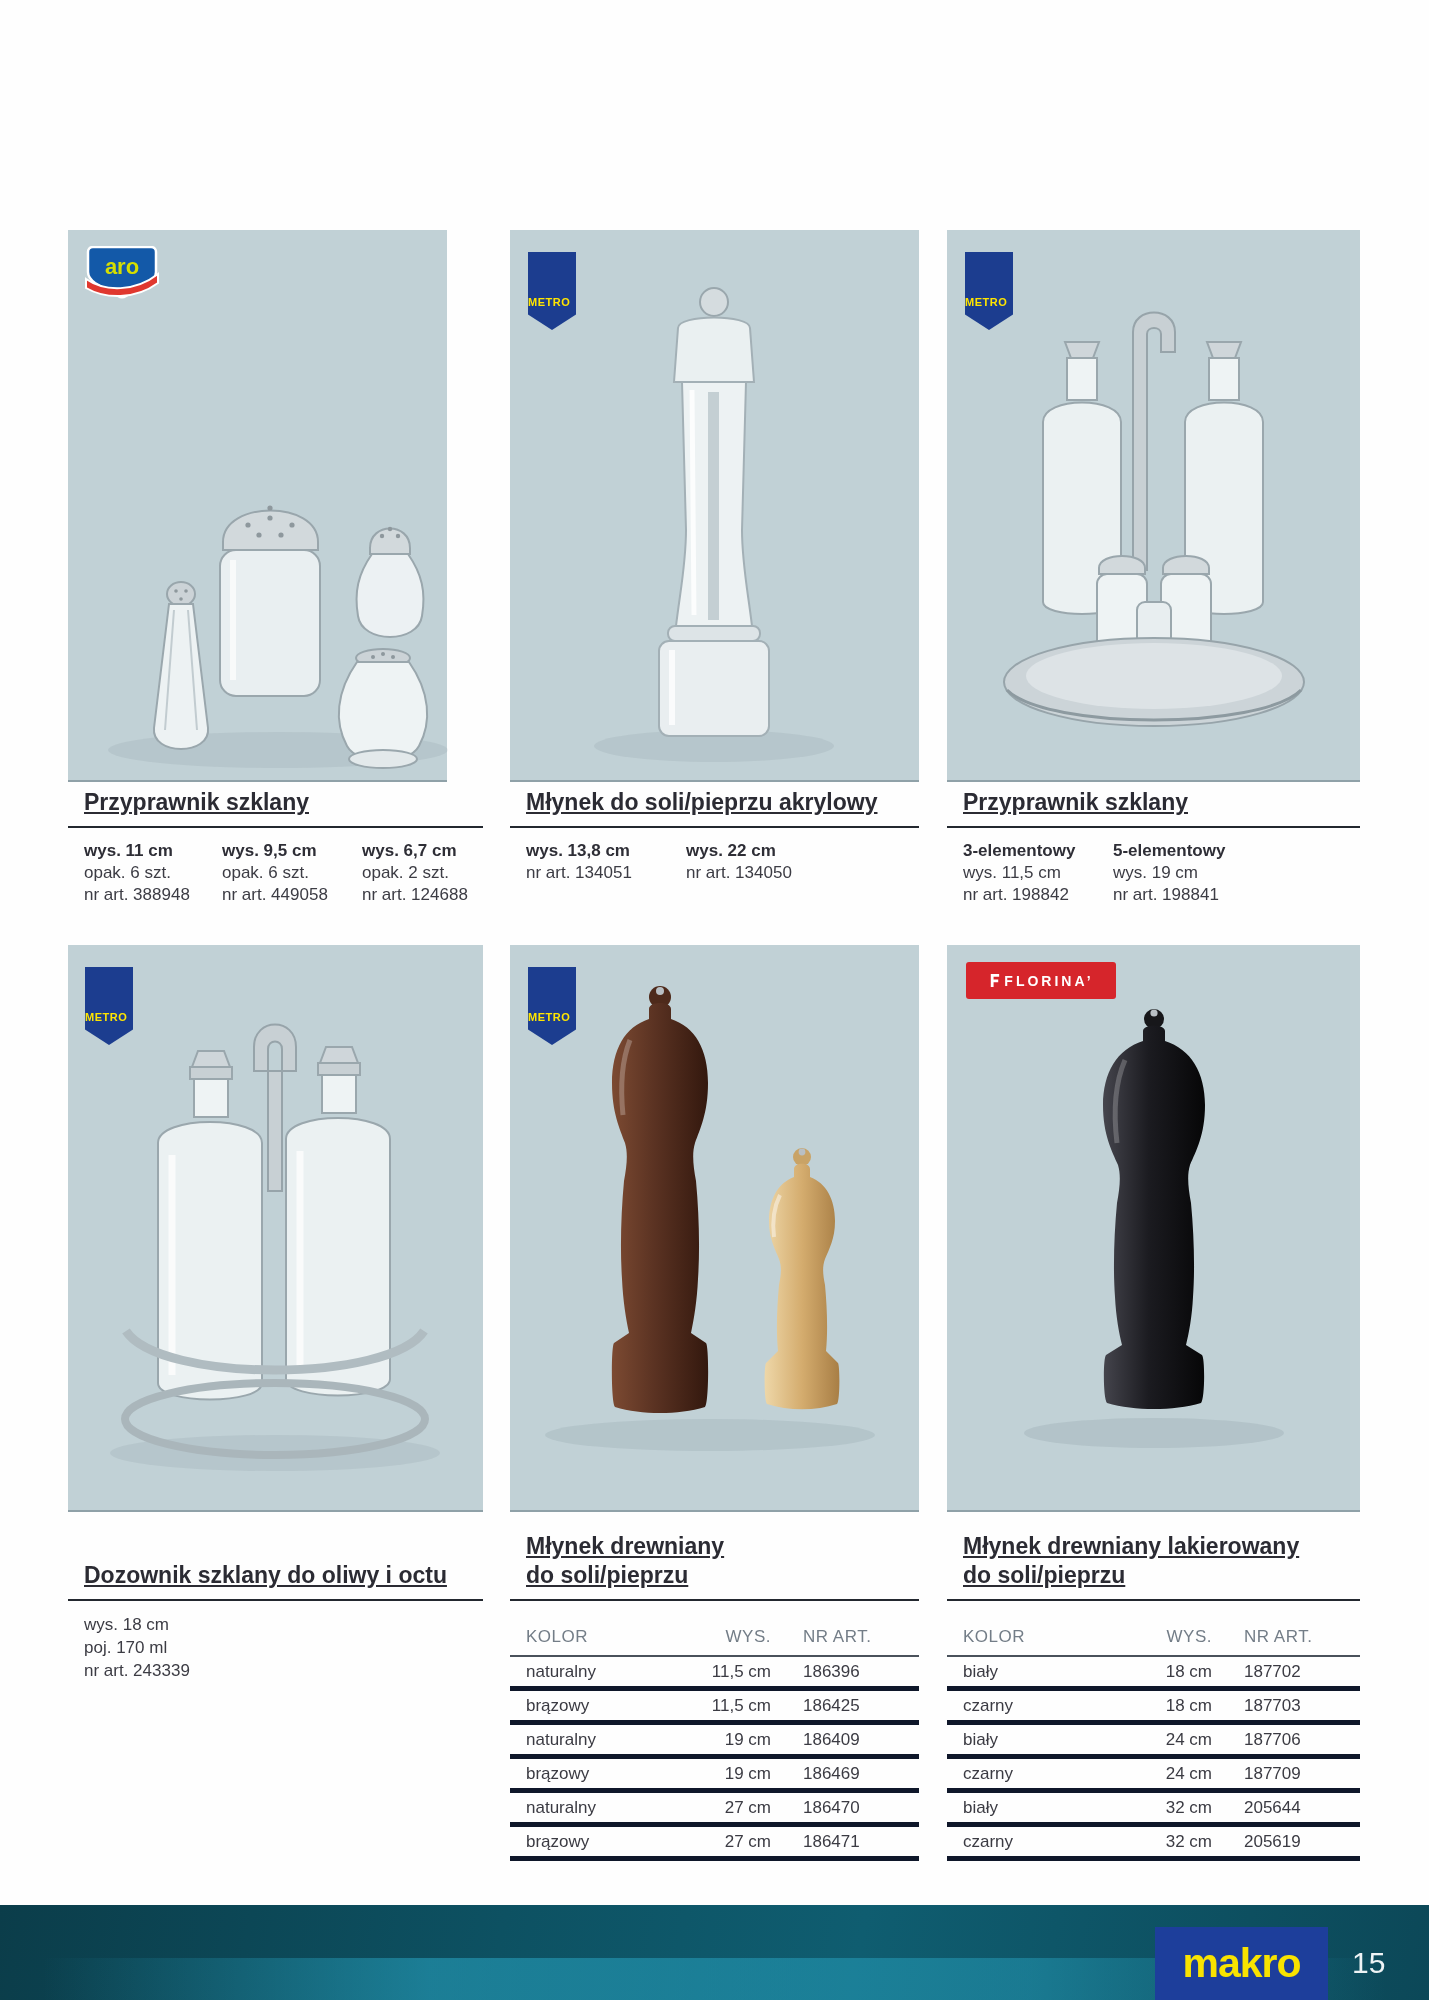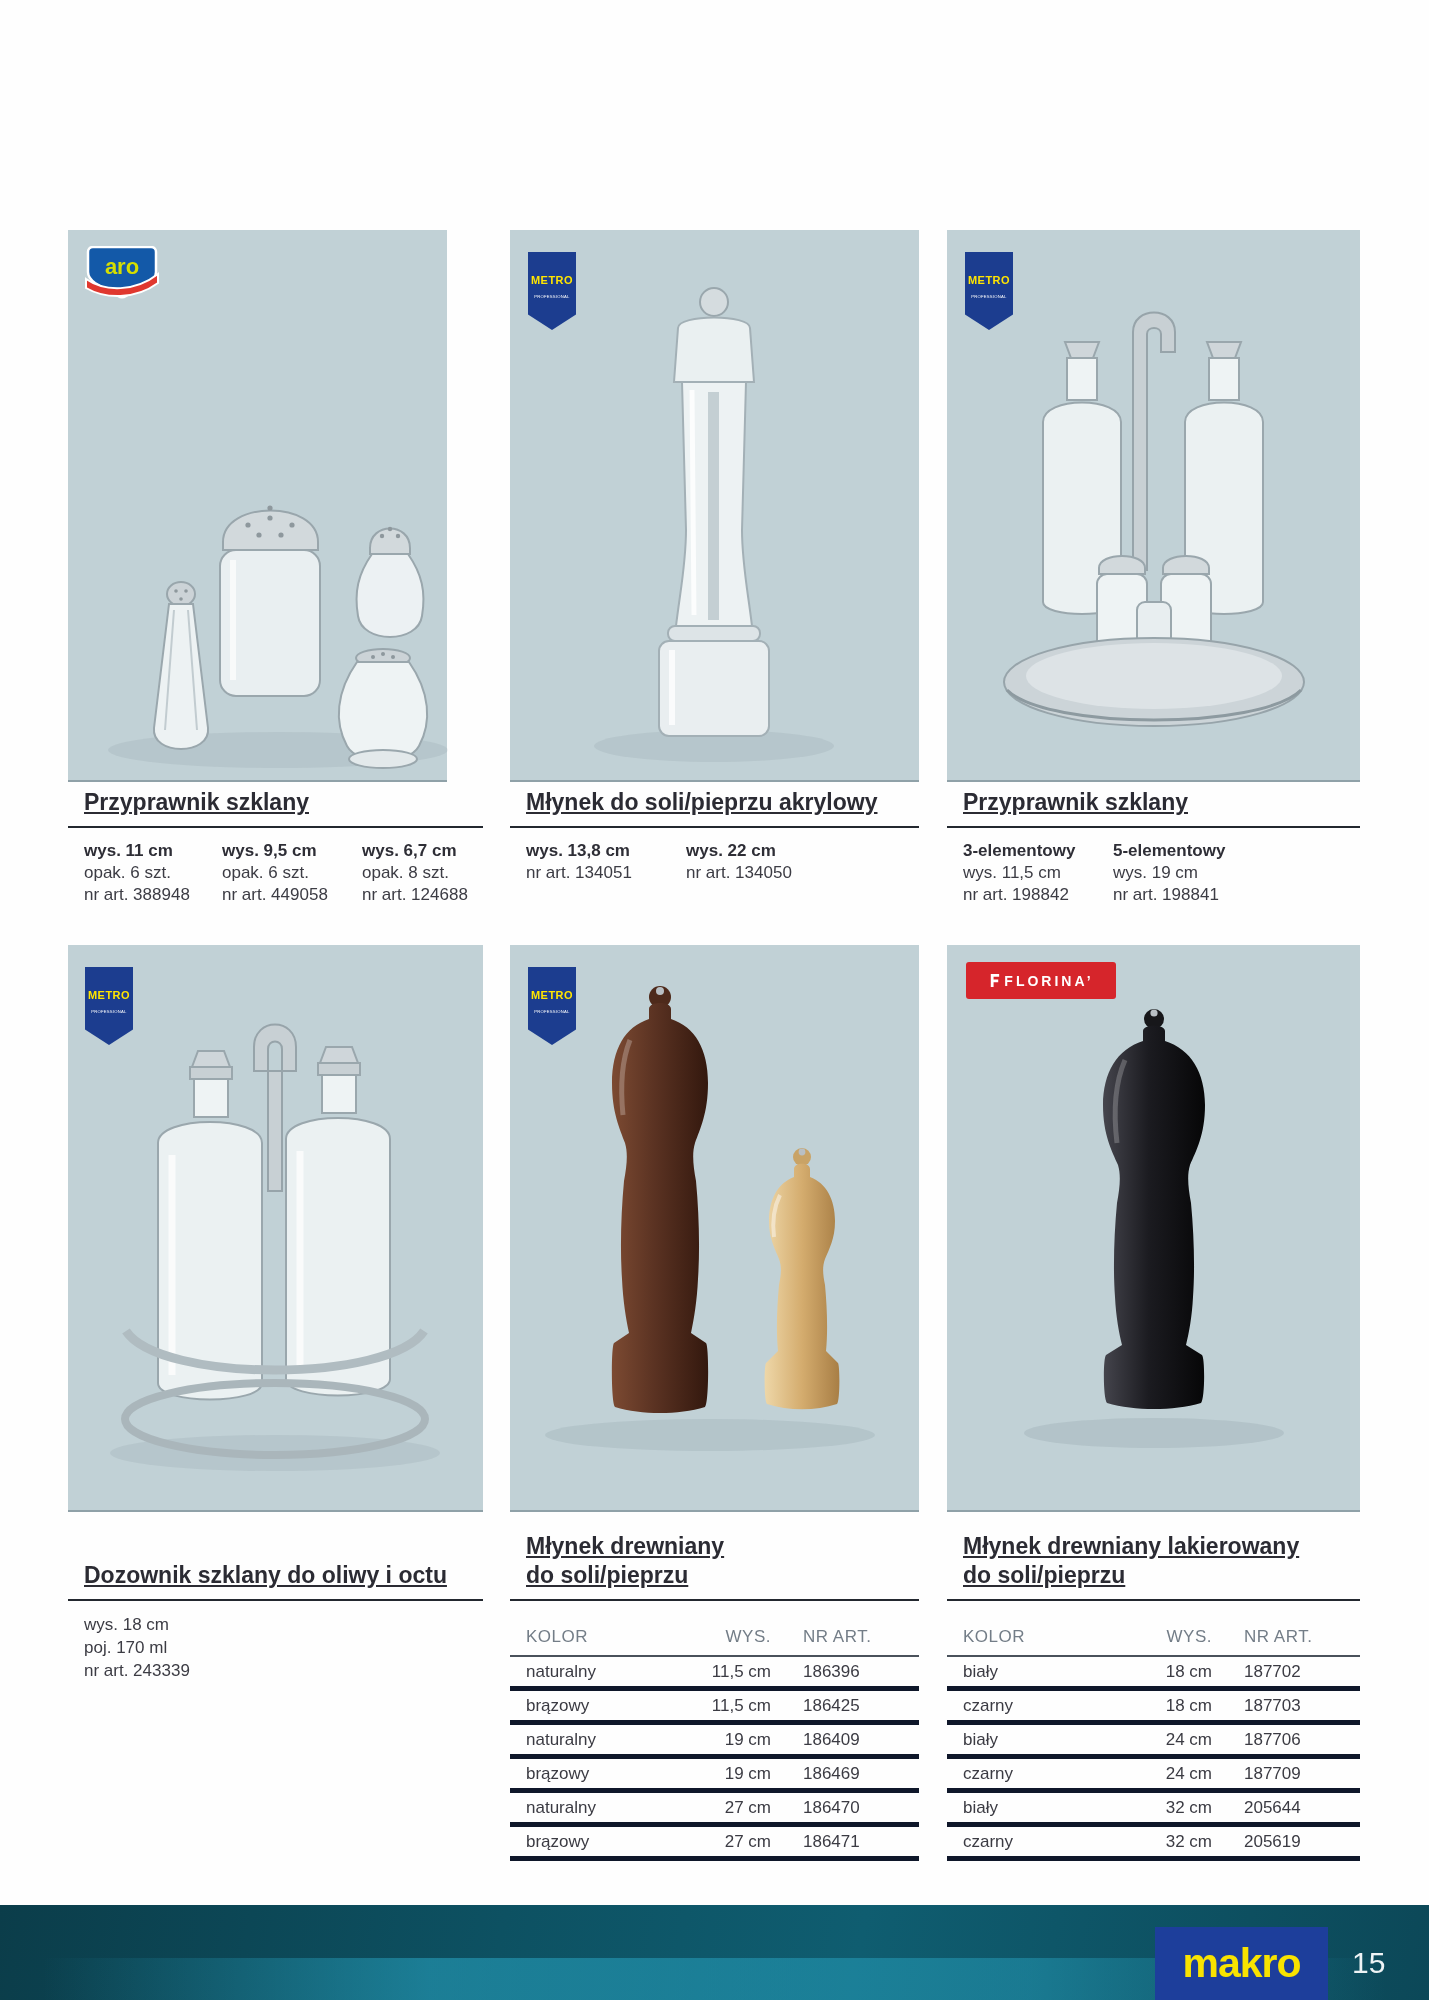--- a/index.html
+++ b/index.html
@@ -36,21 +36,21 @@
   .ptable{margin-top:18px;}
   .trow{display:flex;align-items:center;height:29px;border-bottom:5px solid #0f172a;
         font-size:17px;color:#3b3b43;}
   .trow.thead{height:36px;border-bottom:2px solid #4a525b;color:#737d87;letter-spacing:.5px;}
   .c-kolor{flex:1;padding-left:16px;}
   .c-wys{width:100px;text-align:right;}
   .c-nr{width:148px;padding-left:32px;box-sizing:border-box;text-align:left;}
   
   .metro-badge{position:absolute;width:48px;height:78px;background:#1c3d8f;
                clip-path:polygon(0 0,100% 0,100% 80%,50% 100%,0 80%);
-               display:flex;flex-direction:column;align-items:center;}
+               display:flex;align-items:center;}
   .metro-word{margin-top:22px;color:#ffe500;font-weight:bold;font-size:11px;letter-spacing:.5px;}
   .metro-sub{margin-top:8px;color:#ffffff;font-size:10px;transform:scale(.42);transform-origin:center top;letter-spacing:.5px;}
   .aro-logo{position:absolute;}
   .florina-logo{position:absolute;width:150px;height:37px;background:#d6252b;border-radius:3px;
                 display:flex;align-items:center;justify-content:center;gap:3px;}
   .florina-text{color:#ffffff;font-weight:bold;font-size:14px;letter-spacing:3px;}
 </style>
 </head>
 <body>
 
@@ -258,21 +258,21 @@
         <div>opak. 6 szt.</div>
         <div>nr art. 388948</div>
       </div>
       <div class="variant" style="width:140px">
         <div class="v-name">wys. 9,5 cm</div>
         <div>opak. 6 szt.</div>
         <div>nr art. 449058</div>
       </div>
       <div class="variant">
         <div class="v-name">wys. 6,7 cm</div>
-        <div>opak. 8 szt.</div>
+        <div>opak. 2 szt.</div>
         <div>nr art. 124688</div>
       </div>
     </div>
   </div>
 
   <div class="tblock" style="left:510px;top:788px;width:409px">
     <div class="title">Młynek do soli/pieprzu akrylowy</div>
     <div class="title-rule"></div>
     <div class="variants">
       <div class="variant" style="width:160px">

